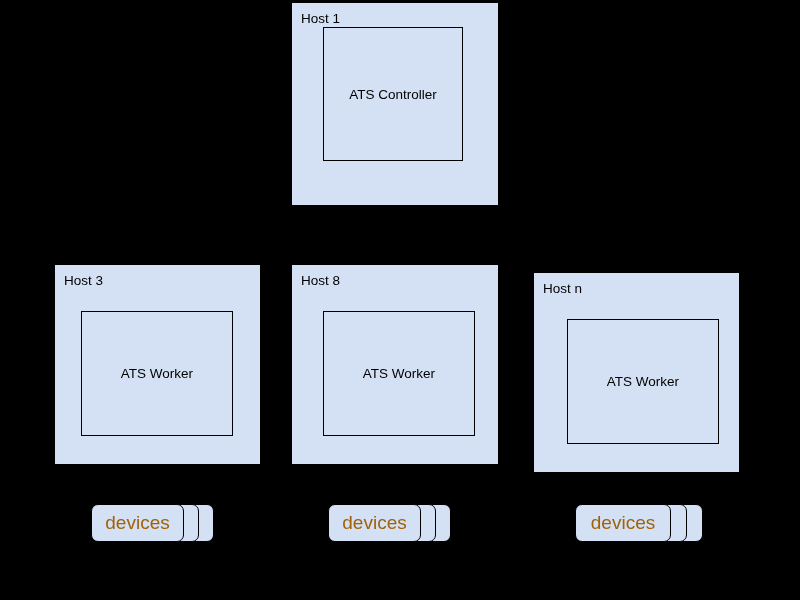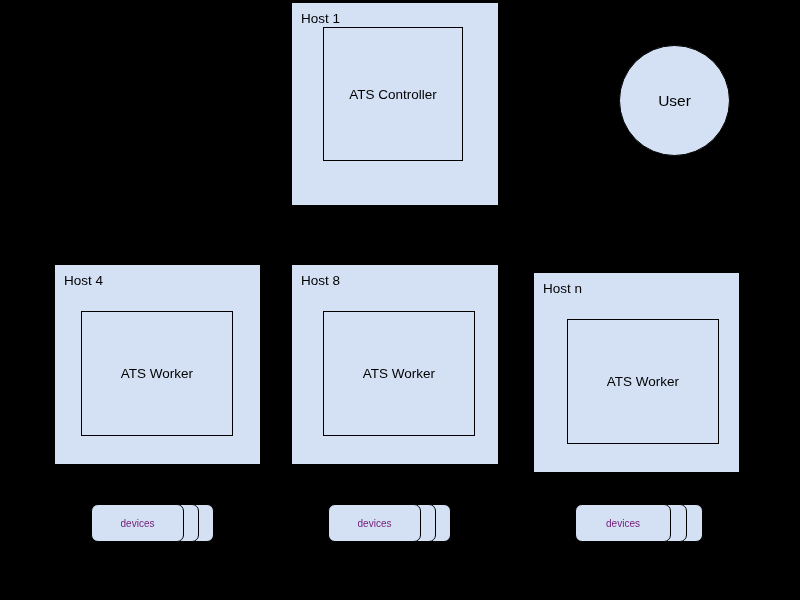--- a/index.html
+++ b/index.html
@@ -87,43 +87,40 @@
   .devices-stack .sheet.back3 { z-index: 1; }
   .devices-stack .sheet.back2 { z-index: 2; }
   .devices-stack .sheet.front {
     z-index: 3;
     left: 0;
     display: flex;
     align-items: center;
     justify-content: center;
   }
   .devices-label {
-    font-size: 10px;
-    color: #701a75;
+    font-size: 19px;
+    color: #a16207;
     white-space: nowrap;
   }
 </style>
 </head>
 <body>
 
 <div id="canvas">
 
   <div class="host-box" style="left:247px; top:2px; width:208px; height:204px;">
     <span class="host-label">Host 1</span>
     <div class="inner-box" style="left:31px; top:24px; width:140px; height:134px;">
       <span class="inner-label">ATS Controller</span>
     </div>
   </div>
 
-  <div class="user-circle" style="left:575px; top:45px; width:111px; height:111px;">
-    <span class="user-label">User</span>
-  </div>
 
   <div class="host-box" style="left:10px; top:264px; width:207px; height:201px;">
-    <span class="host-label">Host 4</span>
+    <span class="host-label">Host 3</span>
     <div class="inner-box" style="left:26px; top:46px; width:152px; height:125px;">
       <span class="inner-label">ATS Worker</span>
     </div>
   </div>
 
   <div class="host-box" style="left:247px; top:264px; width:208px; height:201px;">
     <span class="host-label">Host 8</span>
     <div class="inner-box" style="left:31px; top:46px; width:152px; height:125px;">
       <span class="inner-label">ATS Worker</span>
     </div>

